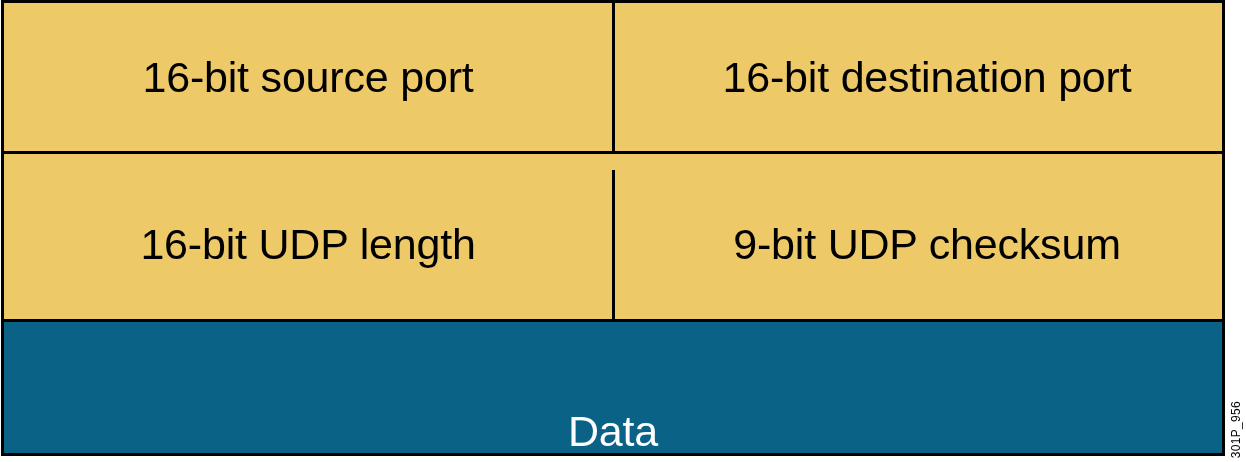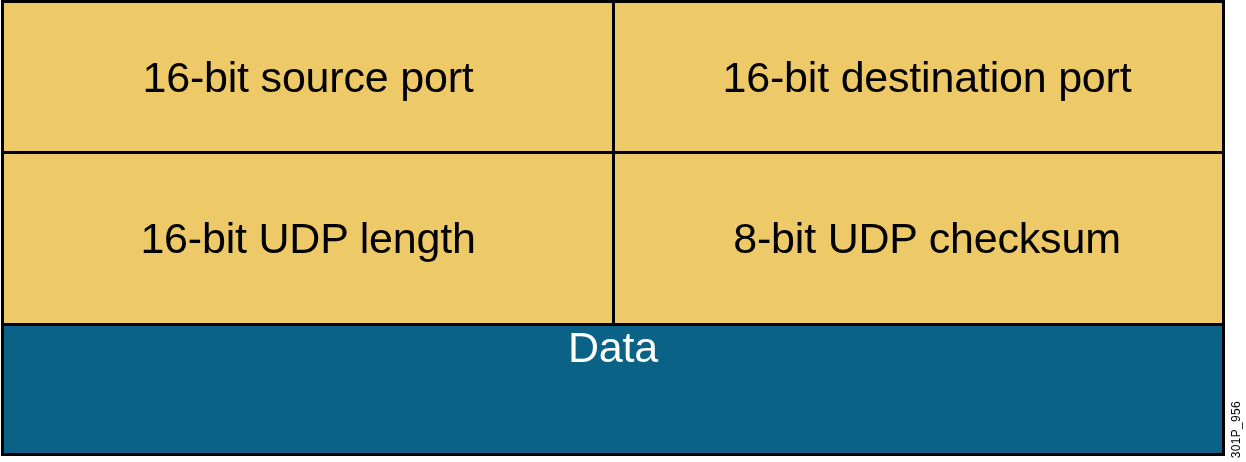--- a/index.html
+++ b/index.html
@@ -36,21 +36,21 @@
   }
 
   .header-row {
     display: flex;
     flex-direction: row;
     width: 100%;
     box-sizing: border-box;
   }
 
   #row-ports   { height: 151px; border-bottom: 3px solid #000000; }
-  #row-len-ck  { height: 172px; border-bottom: 3px solid #000000; }
+  #row-len-ck  { height: 152px; border-bottom: 3px solid #000000; margin-top: 16px; }
 
   .field-cell {
     box-sizing: border-box;
     display: flex;
     align-items: center;
     justify-content: center;
     background: #eec967;
     color: #000000;
     font-size: 43px;
     line-height: 1;
@@ -63,21 +63,21 @@
     border-right: 3px solid #000000;
   }
   .cell-right {
     flex: 1 1 auto;
     padding-left: 17px;
   }
 
   #row-data {
     flex: 1 1 auto;
     display: flex;
-    align-items: flex-start;
+    align-items: flex-end;
     justify-content: center;
     background: #0a6287;
     box-sizing: border-box;
   }
 
   #data-label {
     color: #ffffff;
     font-size: 43px;
     line-height: 1;
     white-space: nowrap;
@@ -120,21 +120,21 @@
       <div class="field-cell cell-right">
         <span>16-bit destination port</span>
       </div>
     </div>
 
     <div class="header-row" id="row-len-ck">
       <div class="field-cell cell-left">
         <span>16-bit UDP length</span>
       </div>
       <div class="field-cell cell-right">
-        <span>8-bit UDP checksum</span>
+        <span>9-bit UDP checksum</span>
       </div>
     </div>
 
     <div id="row-data">
       <span id="data-label">Data</span>
     </div>
 
   </div>
 
   <div id="figure-id">

